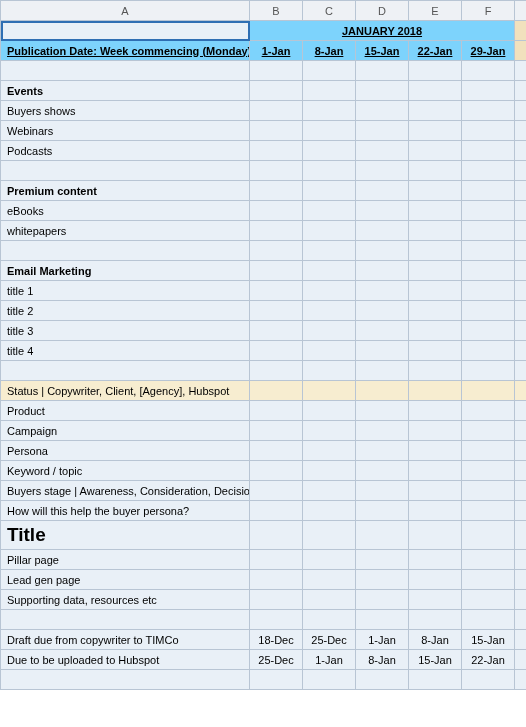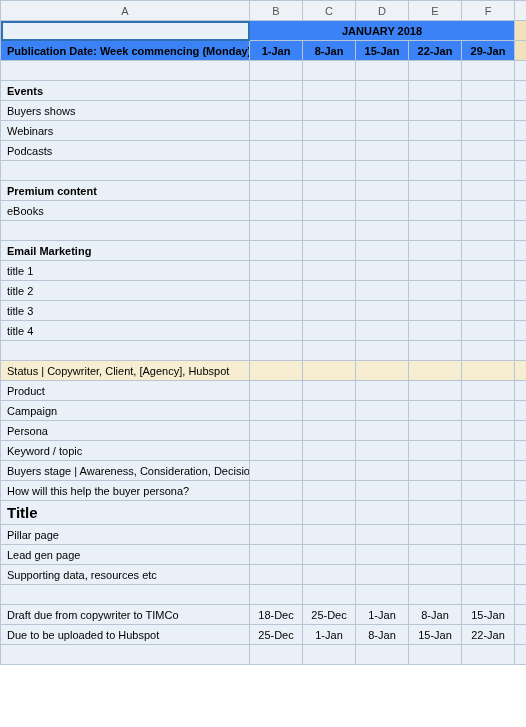--- a/index.html
+++ b/index.html
@@ -29,21 +29,21 @@
     text-align: center;
     color: #555;
     font-weight: normal;
     height: 18px;
     font-size: 11px;
   }
   .colA { width: 249px; }
   .colN { width: 53px; }
   .colG { width: 12px; }
   .blue { background: #e9f0f7; }
-  .tan  { background: #3b82f6; }
+  .tan  { background: #7dd3fc; text-decoration: underline; }
   .tan-light { background: #f7edd0; margin-left: 46px; }
   .bold { font-weight: bold; }
   .right { text-align: center; }
   .center { text-align: center; }
   .selected {
     outline: 2px solid #2f6fb3;
     outline-offset: -2px;
   }
   .edge { background: #f1e1bd; }
 </style>
@@ -156,20 +156,29 @@
       </tr>
   <tr>
         <td class="blue">eBooks</td>
         <td class="blue"></td>
         <td class="blue"></td>
         <td class="blue"></td>
         <td class="blue"></td>
         <td class="blue"></td>
         <td class="blue"></td>
       </tr>
+  <tr>
+        <td class="blue">whitepapers</td>
+        <td class="blue"></td>
+        <td class="blue"></td>
+        <td class="blue"></td>
+        <td class="blue"></td>
+        <td class="blue"></td>
+        <td class="blue"></td>
+      </tr>
 
   <tr>
         <td class="blue"></td>
         <td class="blue"></td>
         <td class="blue"></td>
         <td class="blue"></td>
         <td class="blue"></td>
         <td class="blue"></td>
         <td class="blue"></td>
       </tr>
@@ -288,21 +297,21 @@
         <td class="blue">How will this help the buyer persona?</td>
         <td class="blue"></td>
         <td class="blue"></td>
         <td class="blue"></td>
         <td class="blue"></td>
         <td class="blue"></td>
         <td class="blue"></td>
       </tr>
 
   <tr>
-        <td class="blue bold" style="font-size:15px">Title</td>
+        <td class="blue bold" style="font-size:19px">Title</td>
         <td class="blue"></td>
         <td class="blue"></td>
         <td class="blue"></td>
         <td class="blue"></td>
         <td class="blue"></td>
         <td class="blue"></td>
       </tr>
   <tr>
         <td class="blue">Pillar page</td>
         <td class="blue"></td>

